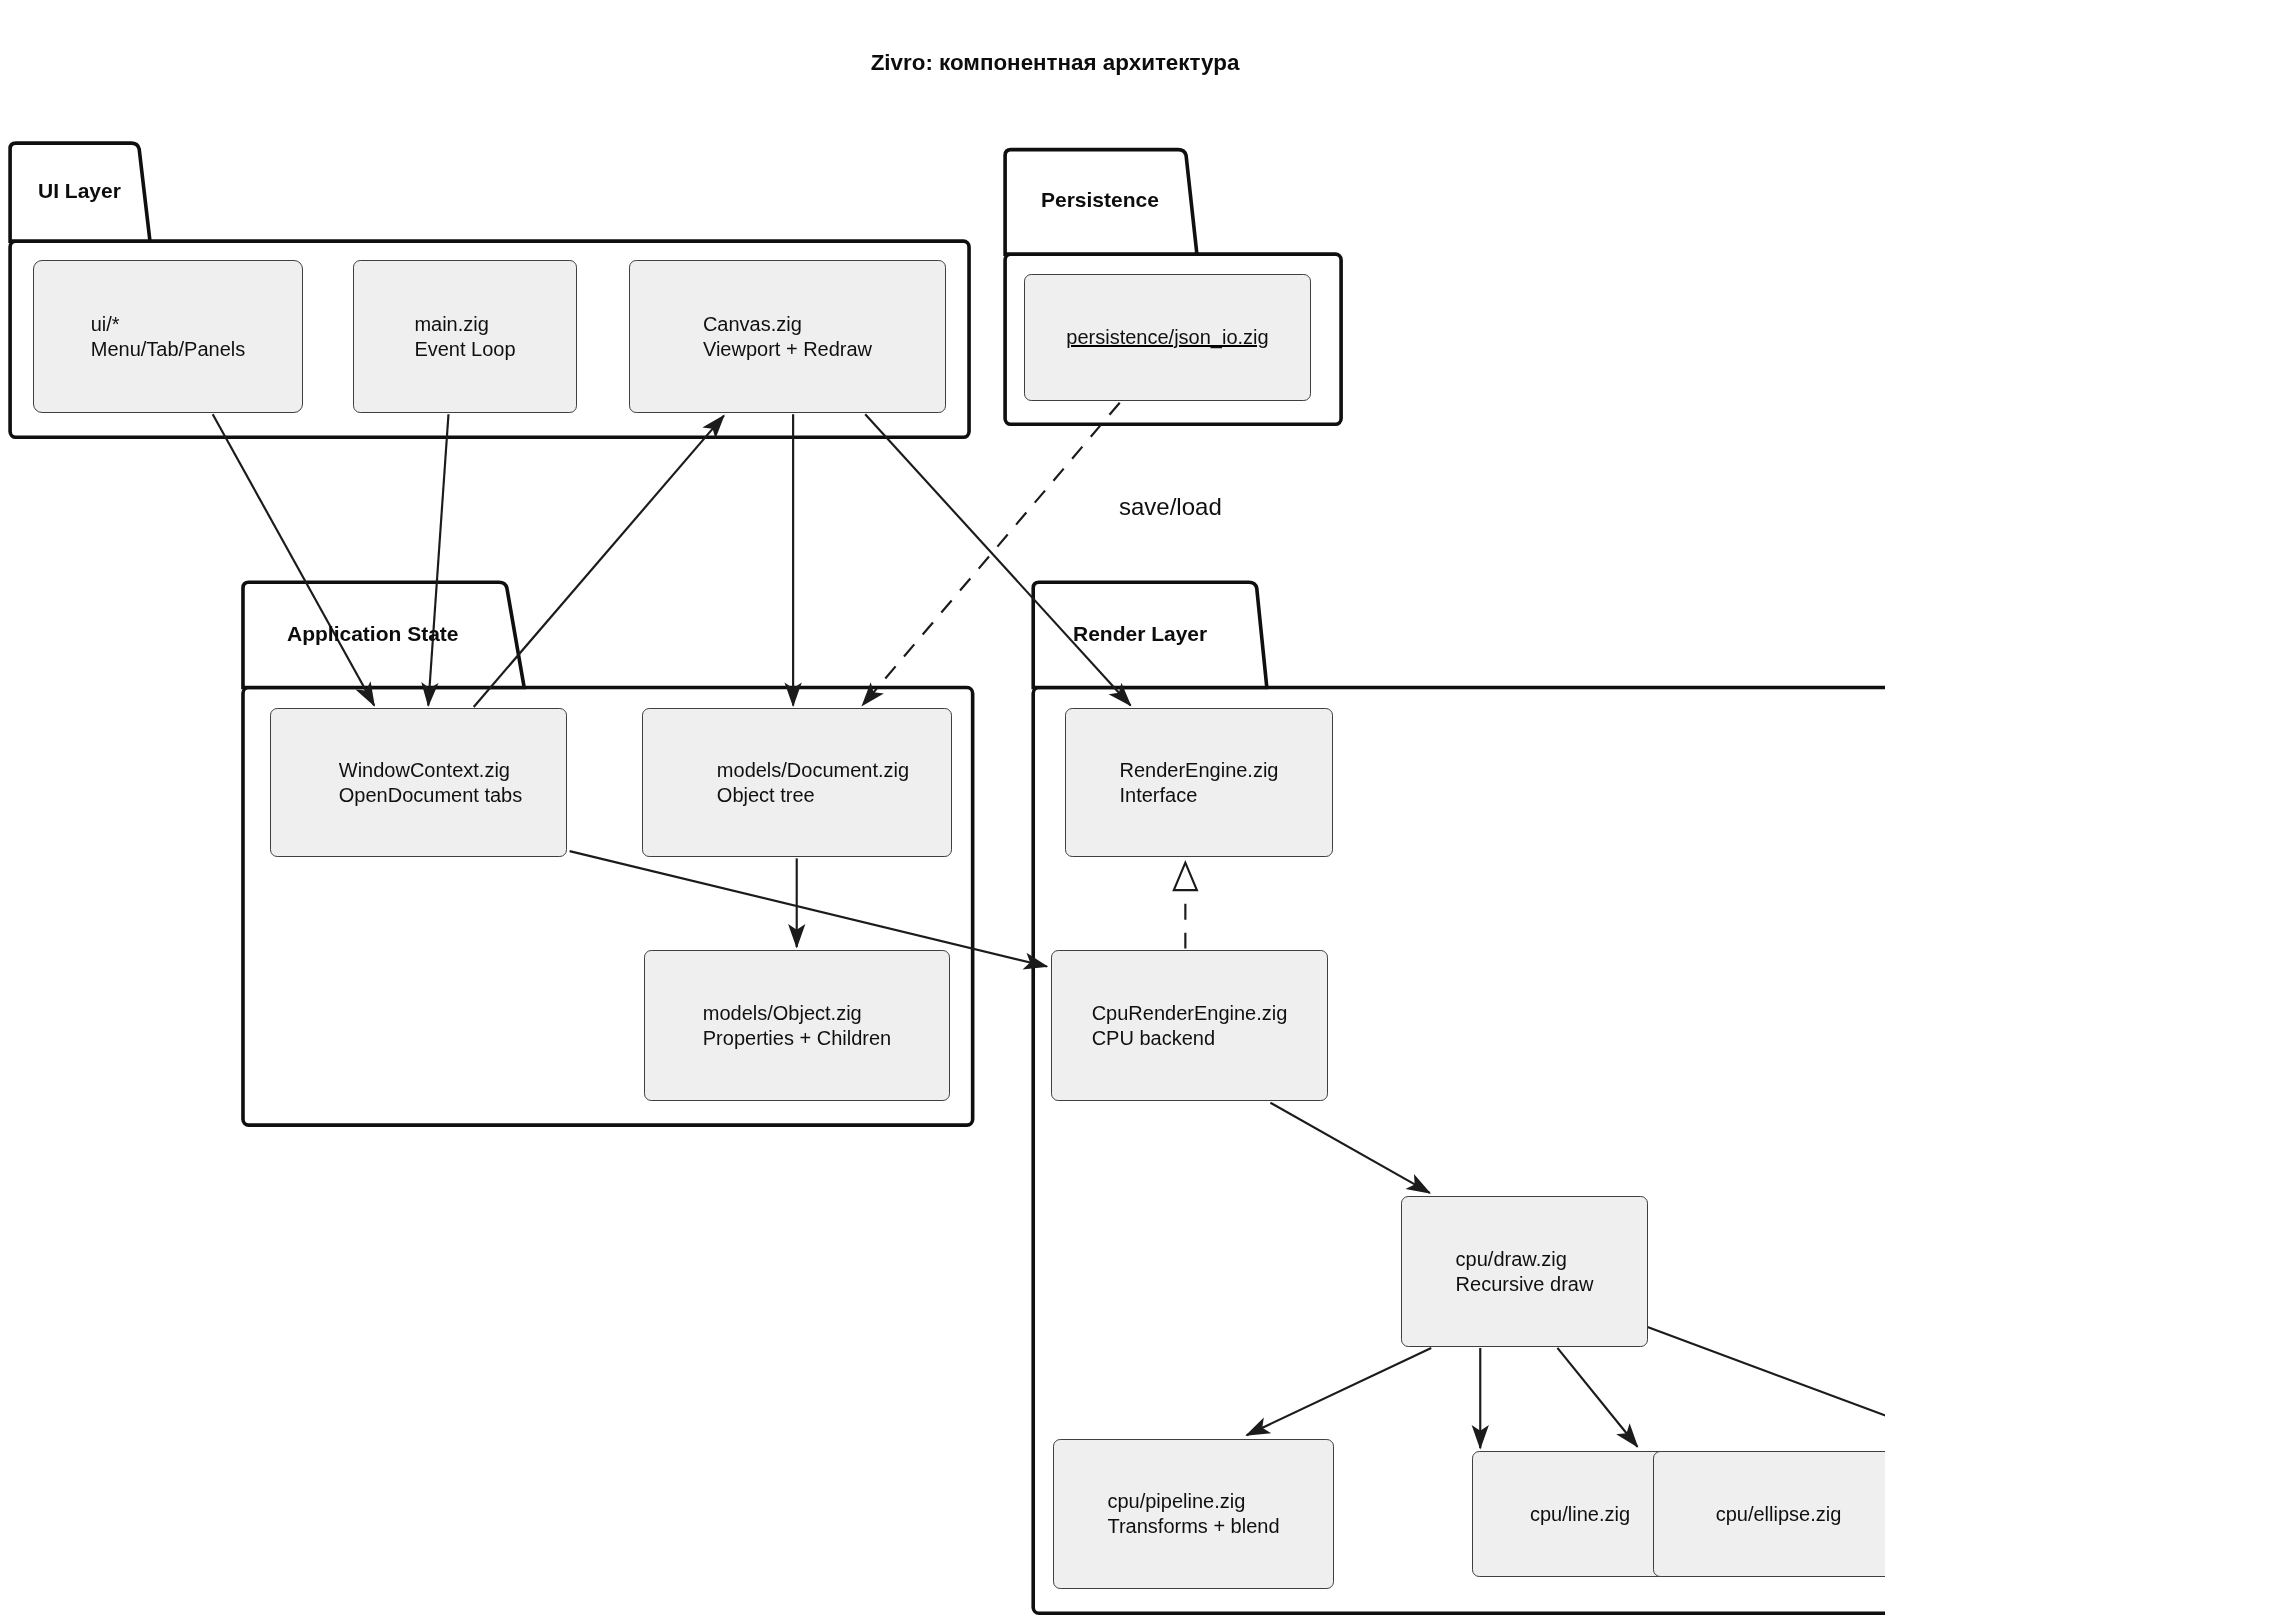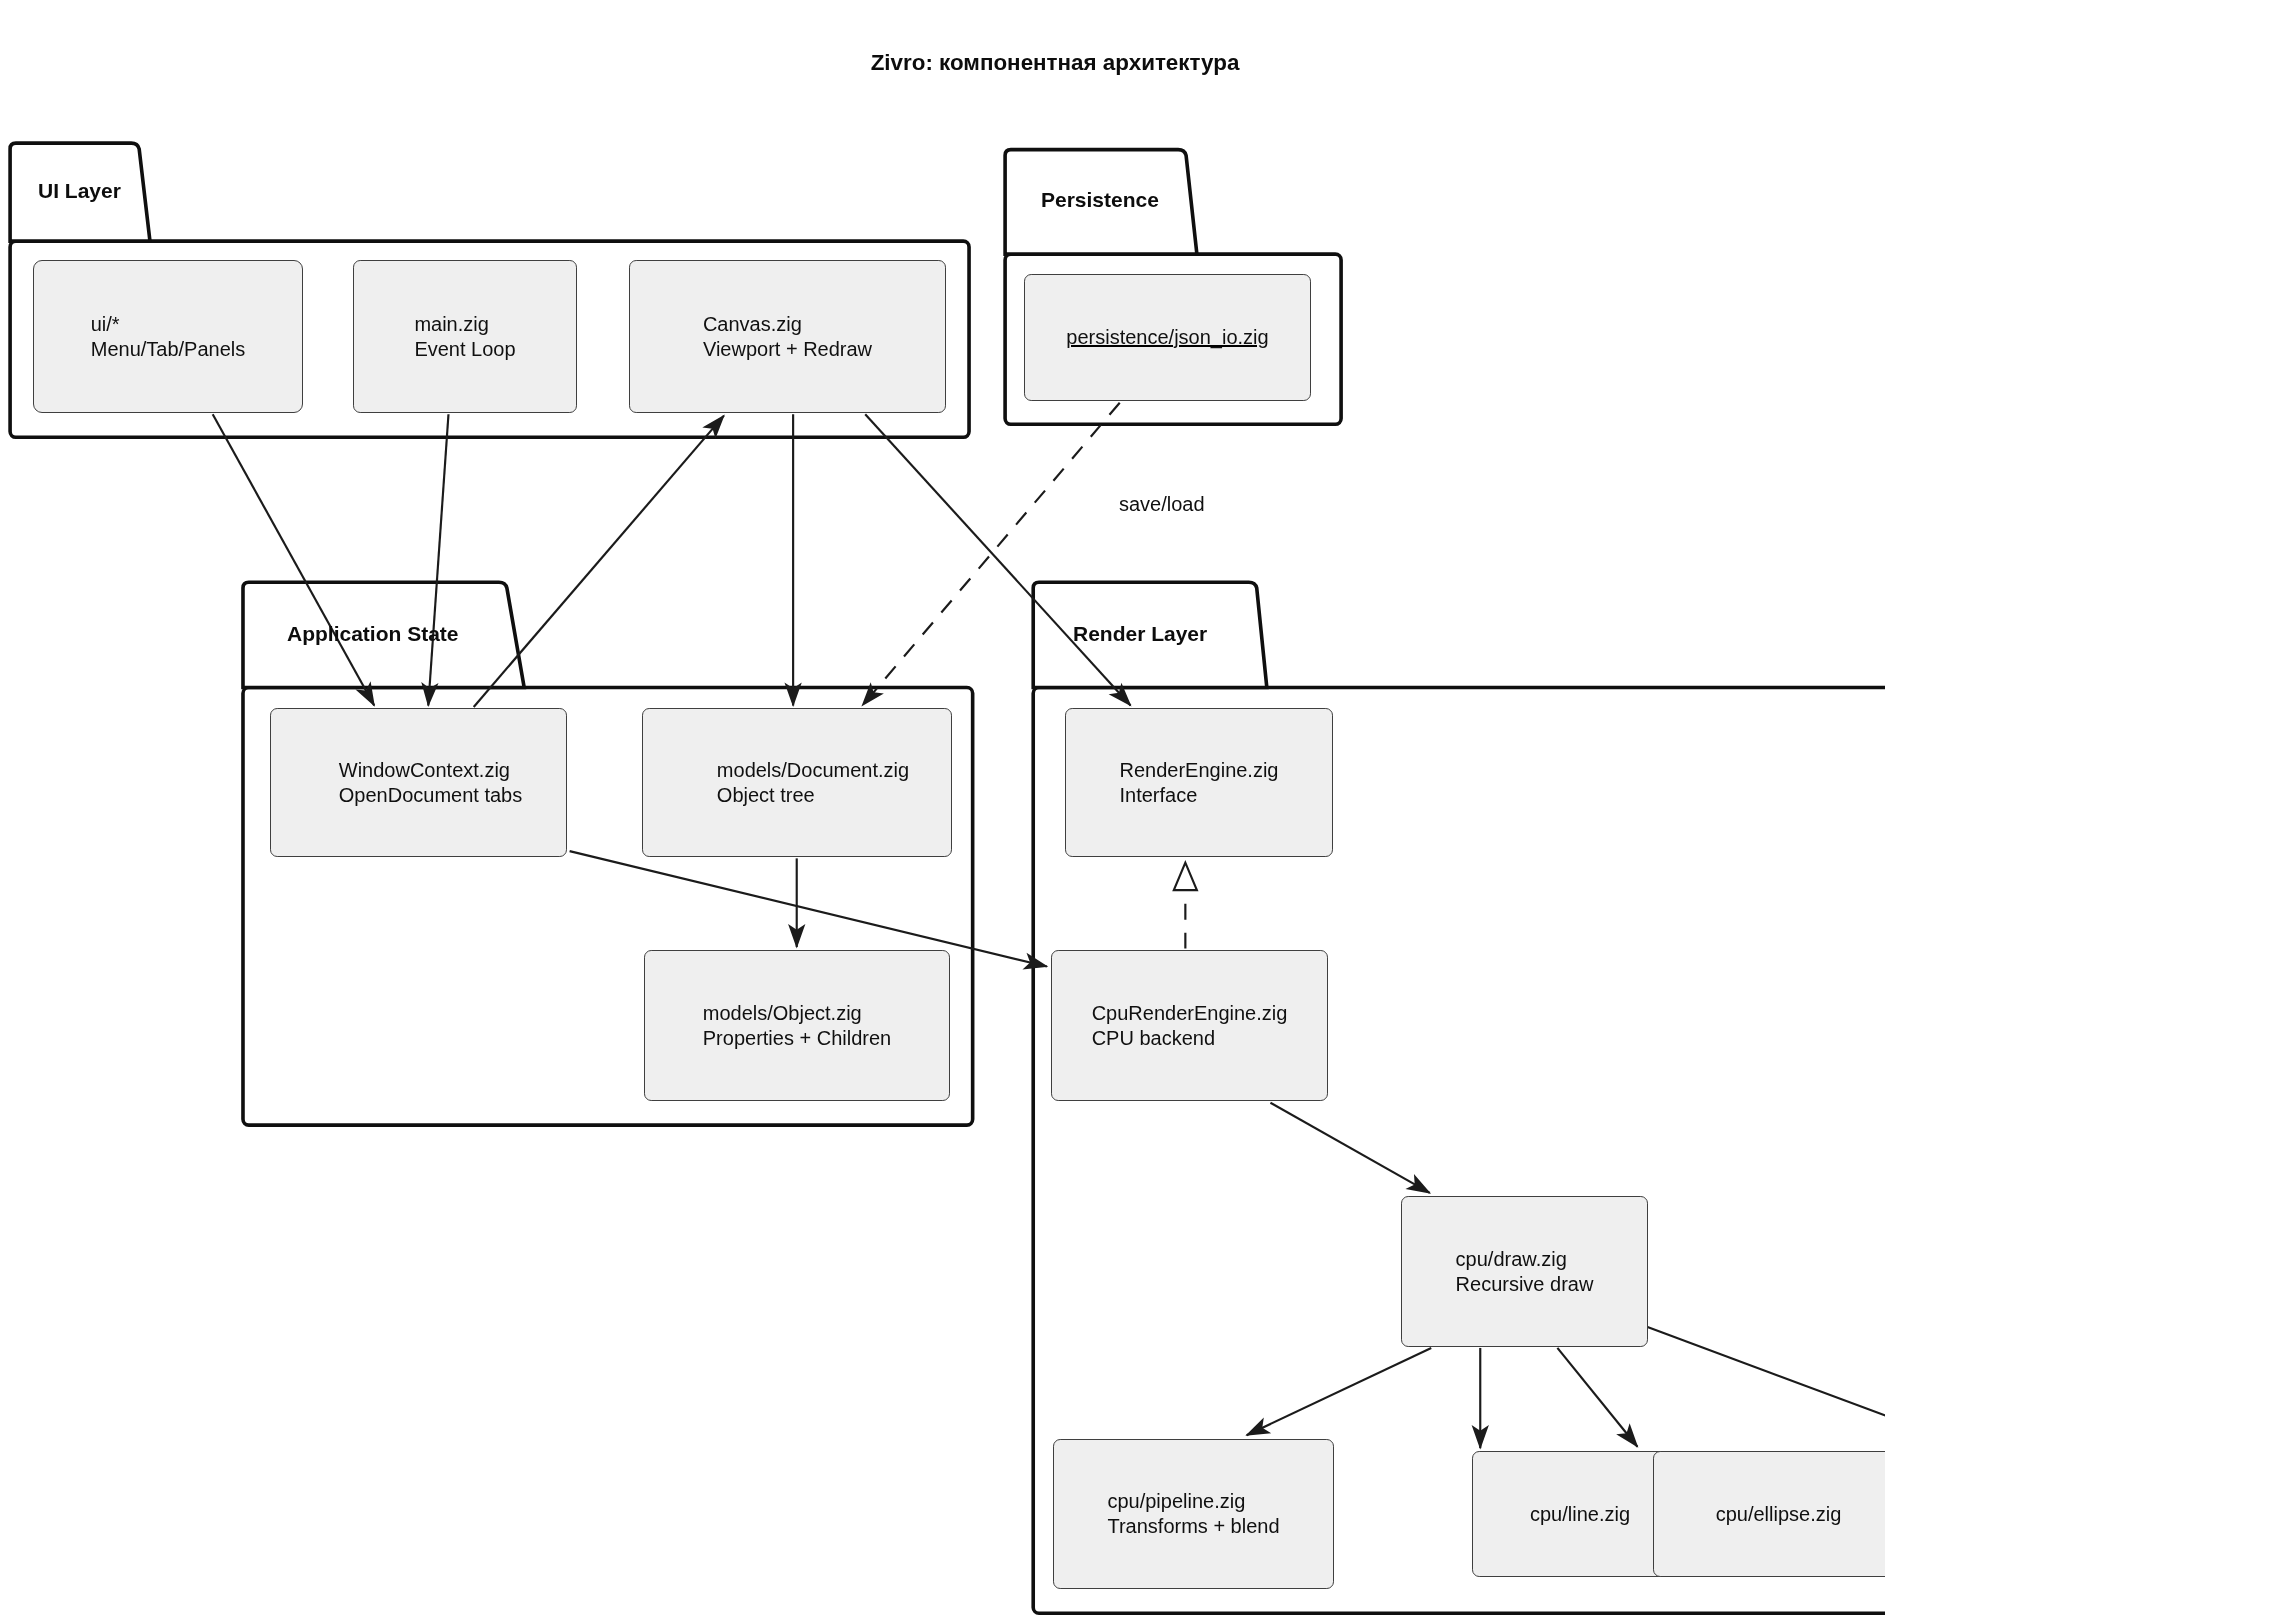--- a/index.html
+++ b/index.html
@@ -51,21 +51,21 @@
   .node-text {
     text-align: left;
     font-size: 20px;
     line-height: 25px;
     color: #101010;
     white-space: nowrap;
   }
   .node-text span { display: block; }
   .edge-label {
     position: absolute;
-    font-size: 20px;
+    font-size: 24px;
     color: #101010;
     white-space: nowrap;
   }
 </style>
 </head>
 <body>
 
 <div class="canvas">
 
   <svg class="edges-svg" viewBox="0 0 3183 2250">

